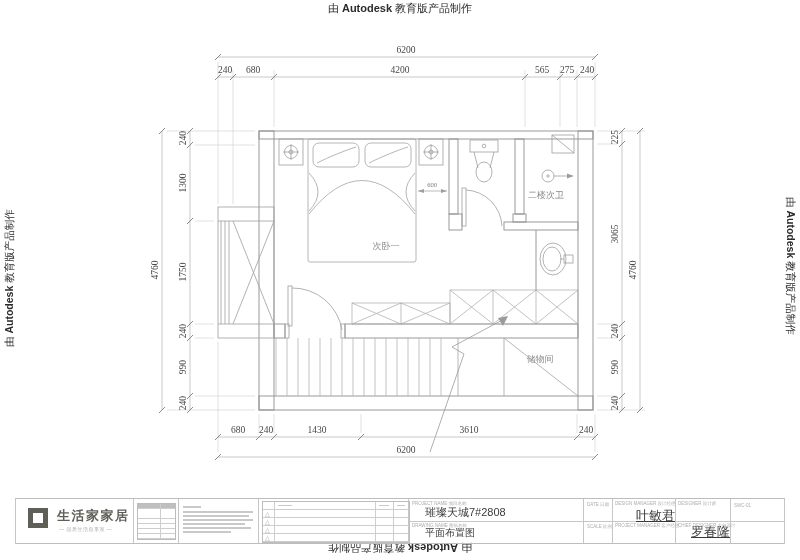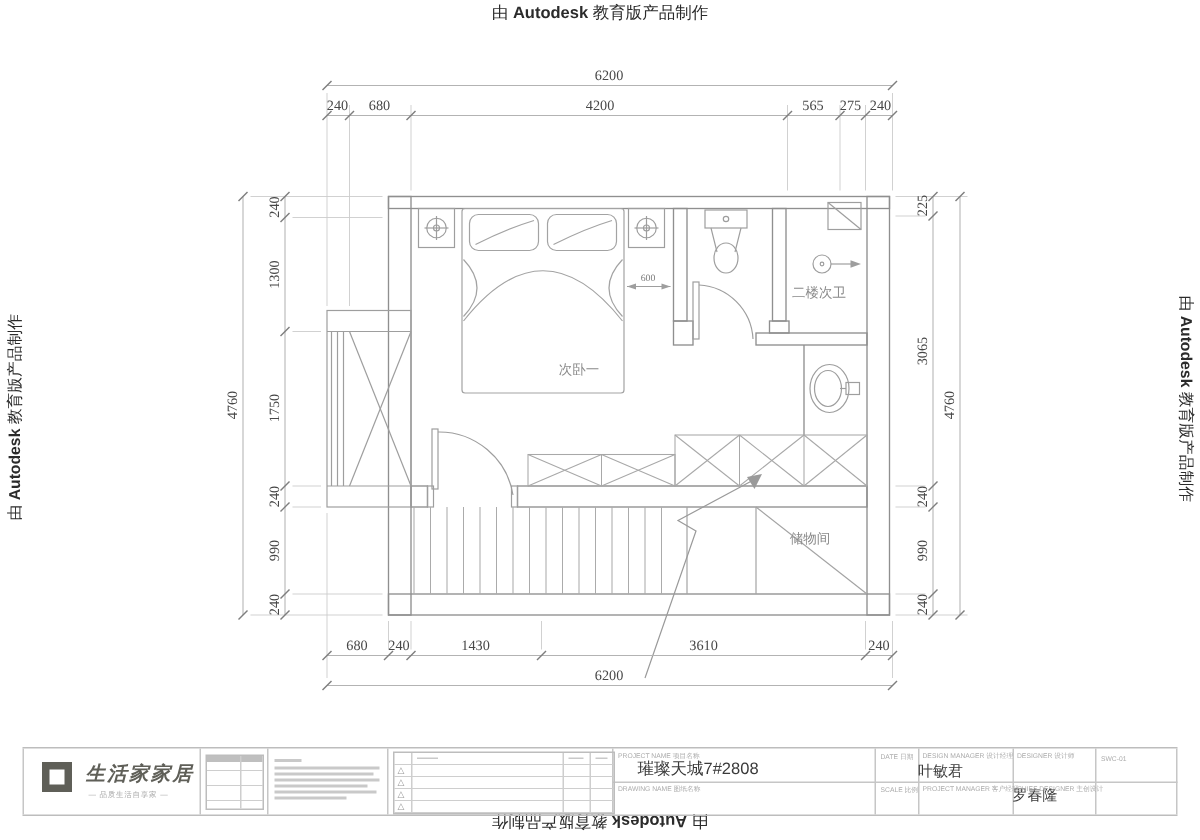--- a/index.html
+++ b/index.html
@@ -15,25 +15,25 @@
   .stamp-right{left:797px;top:197px;transform-origin:0 0;transform:rotate(90deg);font-size:10.5px;}
 
   
   #titleblock{position:absolute;left:15px;top:498px;width:770px;height:44px;
               border-top:1px solid #bdbdbd;border-bottom:1px solid #bdbdbd;}
   .vline{position:absolute;top:0;width:1px;height:44px;background:#c6c6c6;}
   .hmid{position:absolute;left:393px;top:22px;width:377px;height:1px;background:#c6c6c6;}
   .logo-icon{position:absolute;left:13px;top:9px;width:10px;height:10px;
              border:5px solid #5f5f58;}
   .logo-text{position:absolute;left:42px;top:8px;font-size:13px;font-weight:bold;
-             color:#5f5f58;letter-spacing:1.5px;font-style:italic;}
+             color:#5f5f58;letter-spacing:1.5px;}
   .logo-tag{position:absolute;left:44px;top:27px;font-size:5px;color:#a9a9a9;letter-spacing:.5px;}
   .microlabel{position:absolute;font-size:4.5px;color:#adadad;white-space:nowrap;}
   .bigval{position:absolute;font-size:11px;color:#3a3a3a;text-align:left;white-space:nowrap;}
-  .nameval{position:absolute;font-size:10px;color:#3a3a3a;text-align:left;white-space:nowrap;}
+  .nameval{position:absolute;font-size:13px;color:#3a3a3a;text-align:right;white-space:nowrap;text-decoration:underline;}
   .bar{position:absolute;height:1.5px;background:#c9c9c9;}
   .minitable{position:absolute;border:1px solid #bdbdbd;
      background:repeating-linear-gradient(to bottom,transparent 0,transparent 4.5px,#cecece 4.5px,#cecece 5px);}
   .revtable{position:absolute;border:1px solid #bdbdbd;
      background:repeating-linear-gradient(to bottom,transparent 0,transparent 7.5px,#cecece 7.5px,#cecece 8px);}
   .tri{position:absolute;font-size:6px;color:#9a9a9a;line-height:8px;}
 </style>
 </head>
 <body>
 <div id="page">
@@ -361,20 +361,21 @@
     <div class="tri" style="left:2px;top:24px;">△</div>
     <div class="tri" style="left:2px;top:32px;">△</div>
     <div class="bar" style="left:15px;top:3px;width:14px;height:1px;"></div>
     <div class="bar" style="left:116px;top:3px;width:10px;height:1px;"></div>
     <div class="bar" style="left:134px;top:3px;width:8px;height:1px;"></div>
   </div>
 
   <div class="microlabel" style="left:397px;top:2px;">PROJECT NAME 项目名称</div>
   <div class="bigval" style="left:410px;top:6px;width:140px;">璀璨天城7#2808</div>
   <div class="microlabel" style="left:397px;top:24px;">DRAWING NAME 图纸名称</div>
+  <div class="bigval" style="left:410px;top:27px;width:140px;font-size:10px;">平面布置图</div>
 
   <div class="microlabel" style="left:572px;top:3px;">DATE 日期</div>
   <div class="microlabel" style="left:572px;top:25px;">SCALE 比例</div>
 
   <div class="microlabel" style="left:600px;top:2px;">DESIGN MANAGER 设计经理</div>
   <div class="nameval" style="left:597px;top:8px;width:63px;">叶敏君</div>
   <div class="microlabel" style="left:600px;top:24px;">PROJECT MANAGER 客户经理</div>
 
   <div class="microlabel" style="left:663px;top:2px;">DESIGNER 设计师</div>
   <div class="nameval" style="left:660px;top:24px;width:55px;">罗春隆</div>

